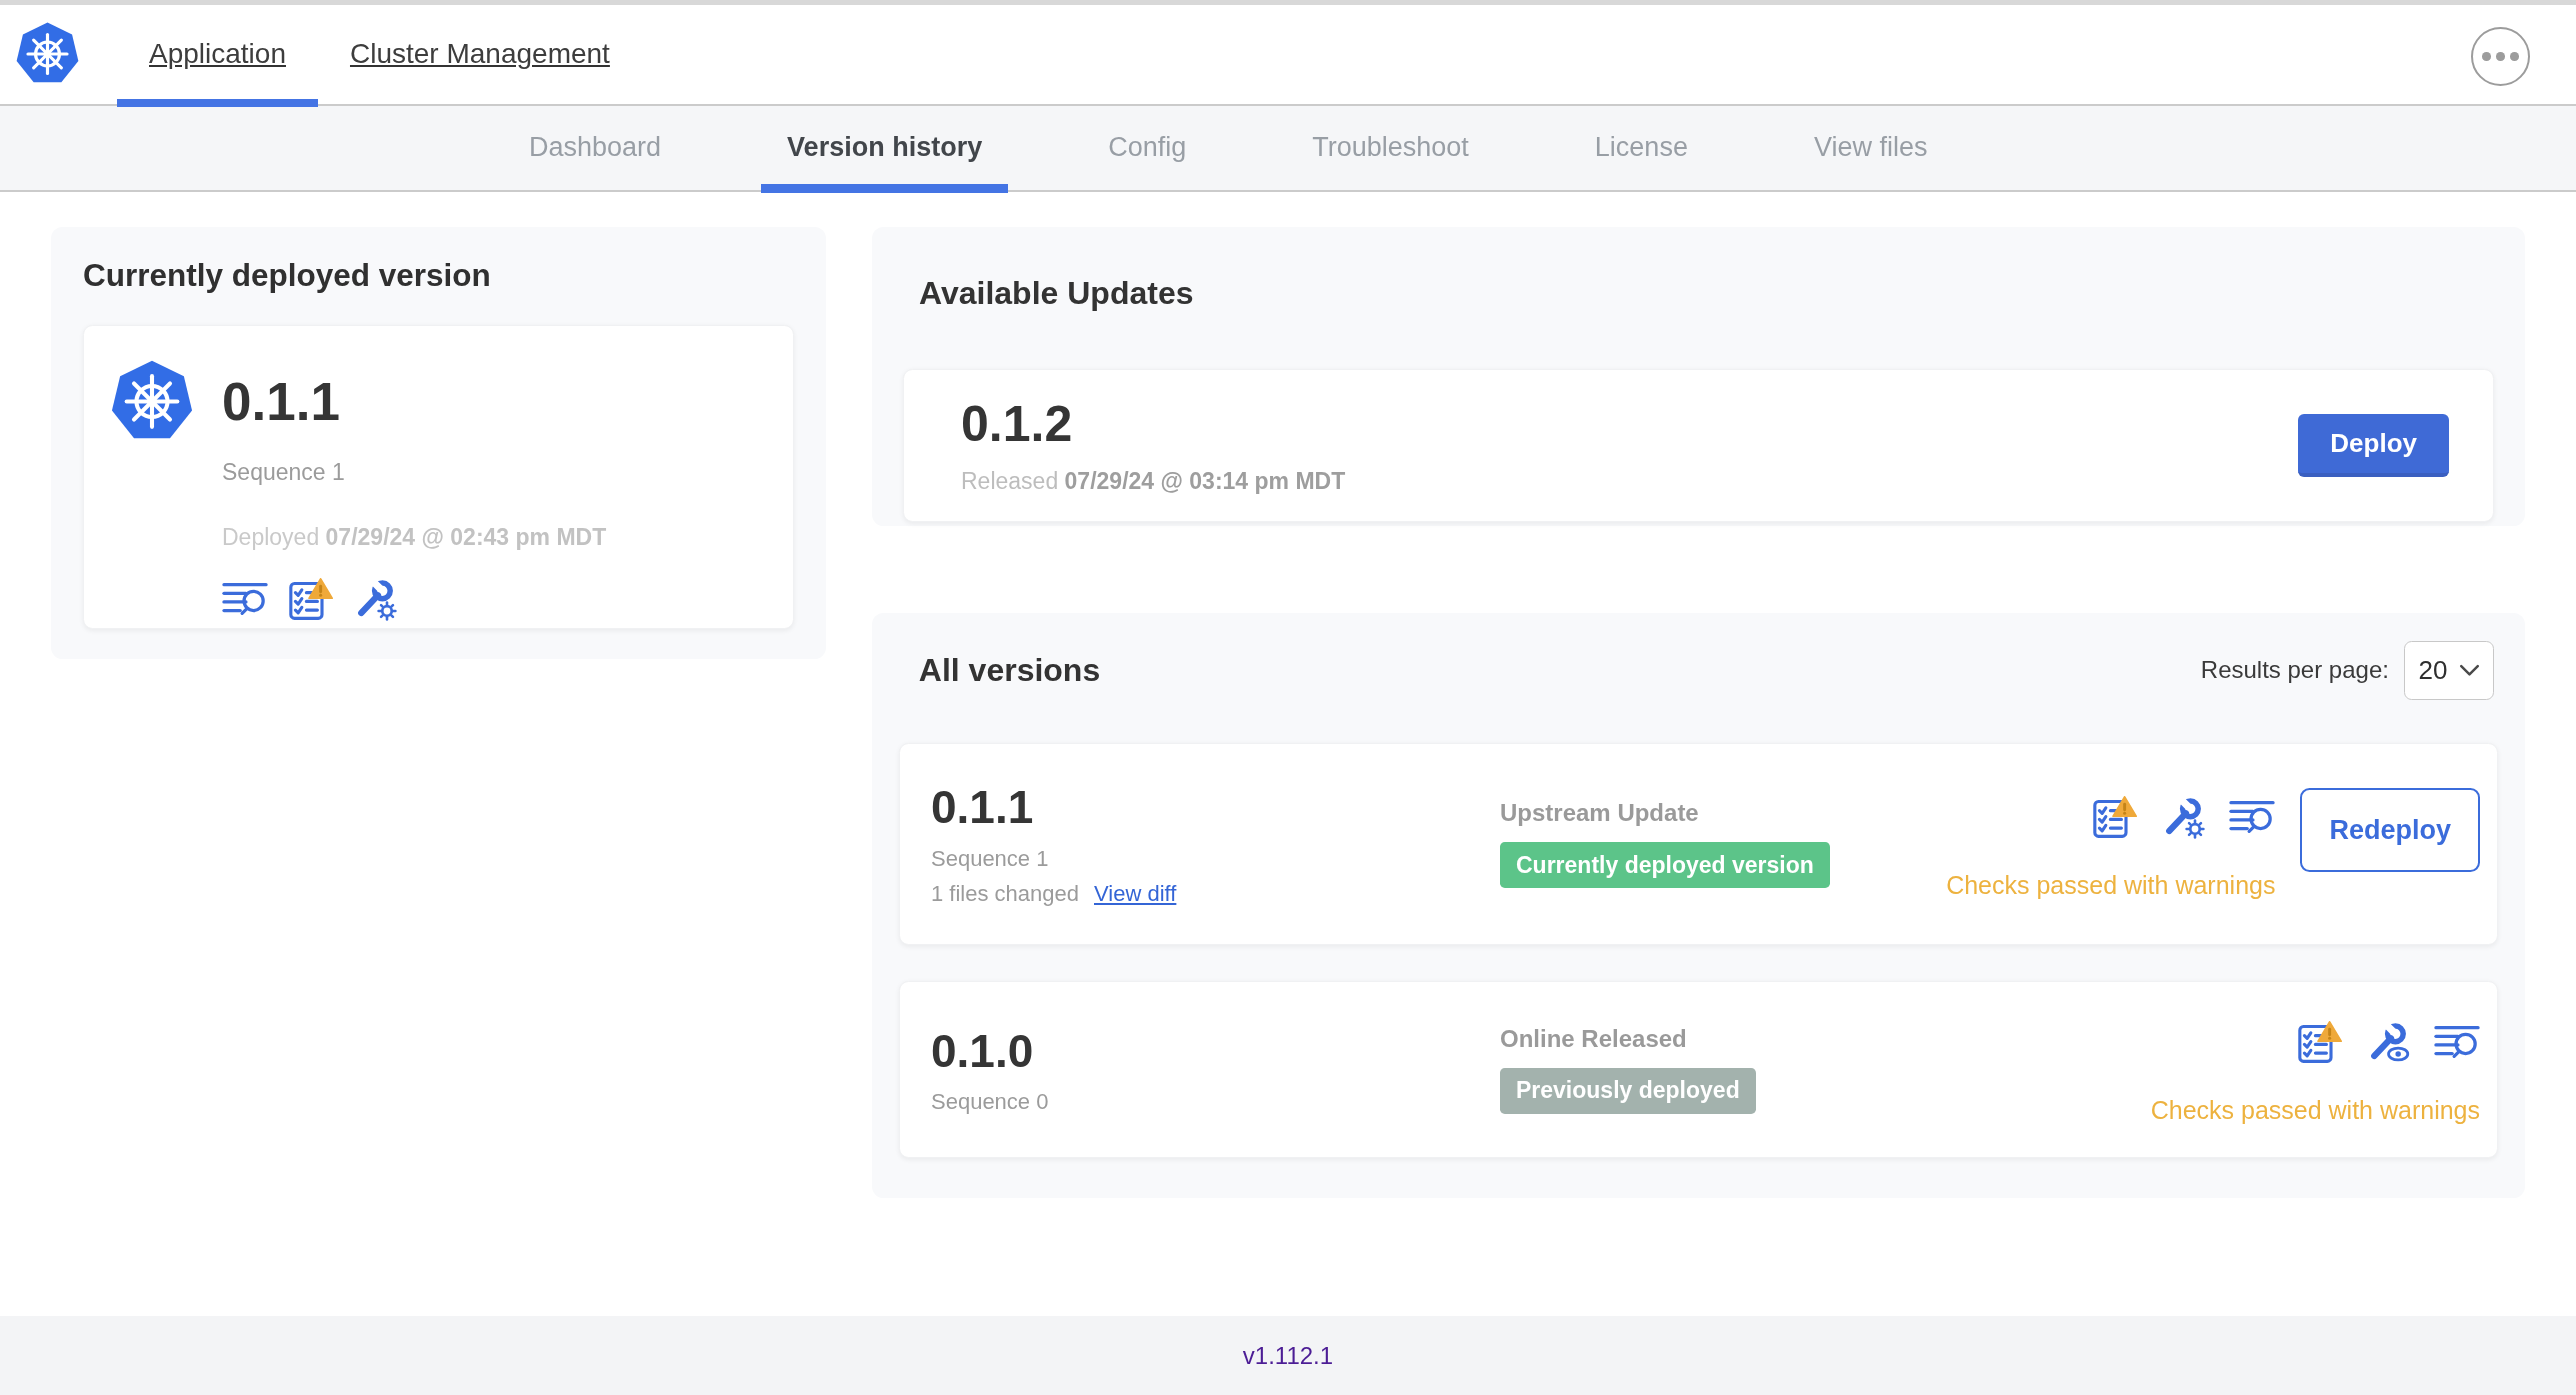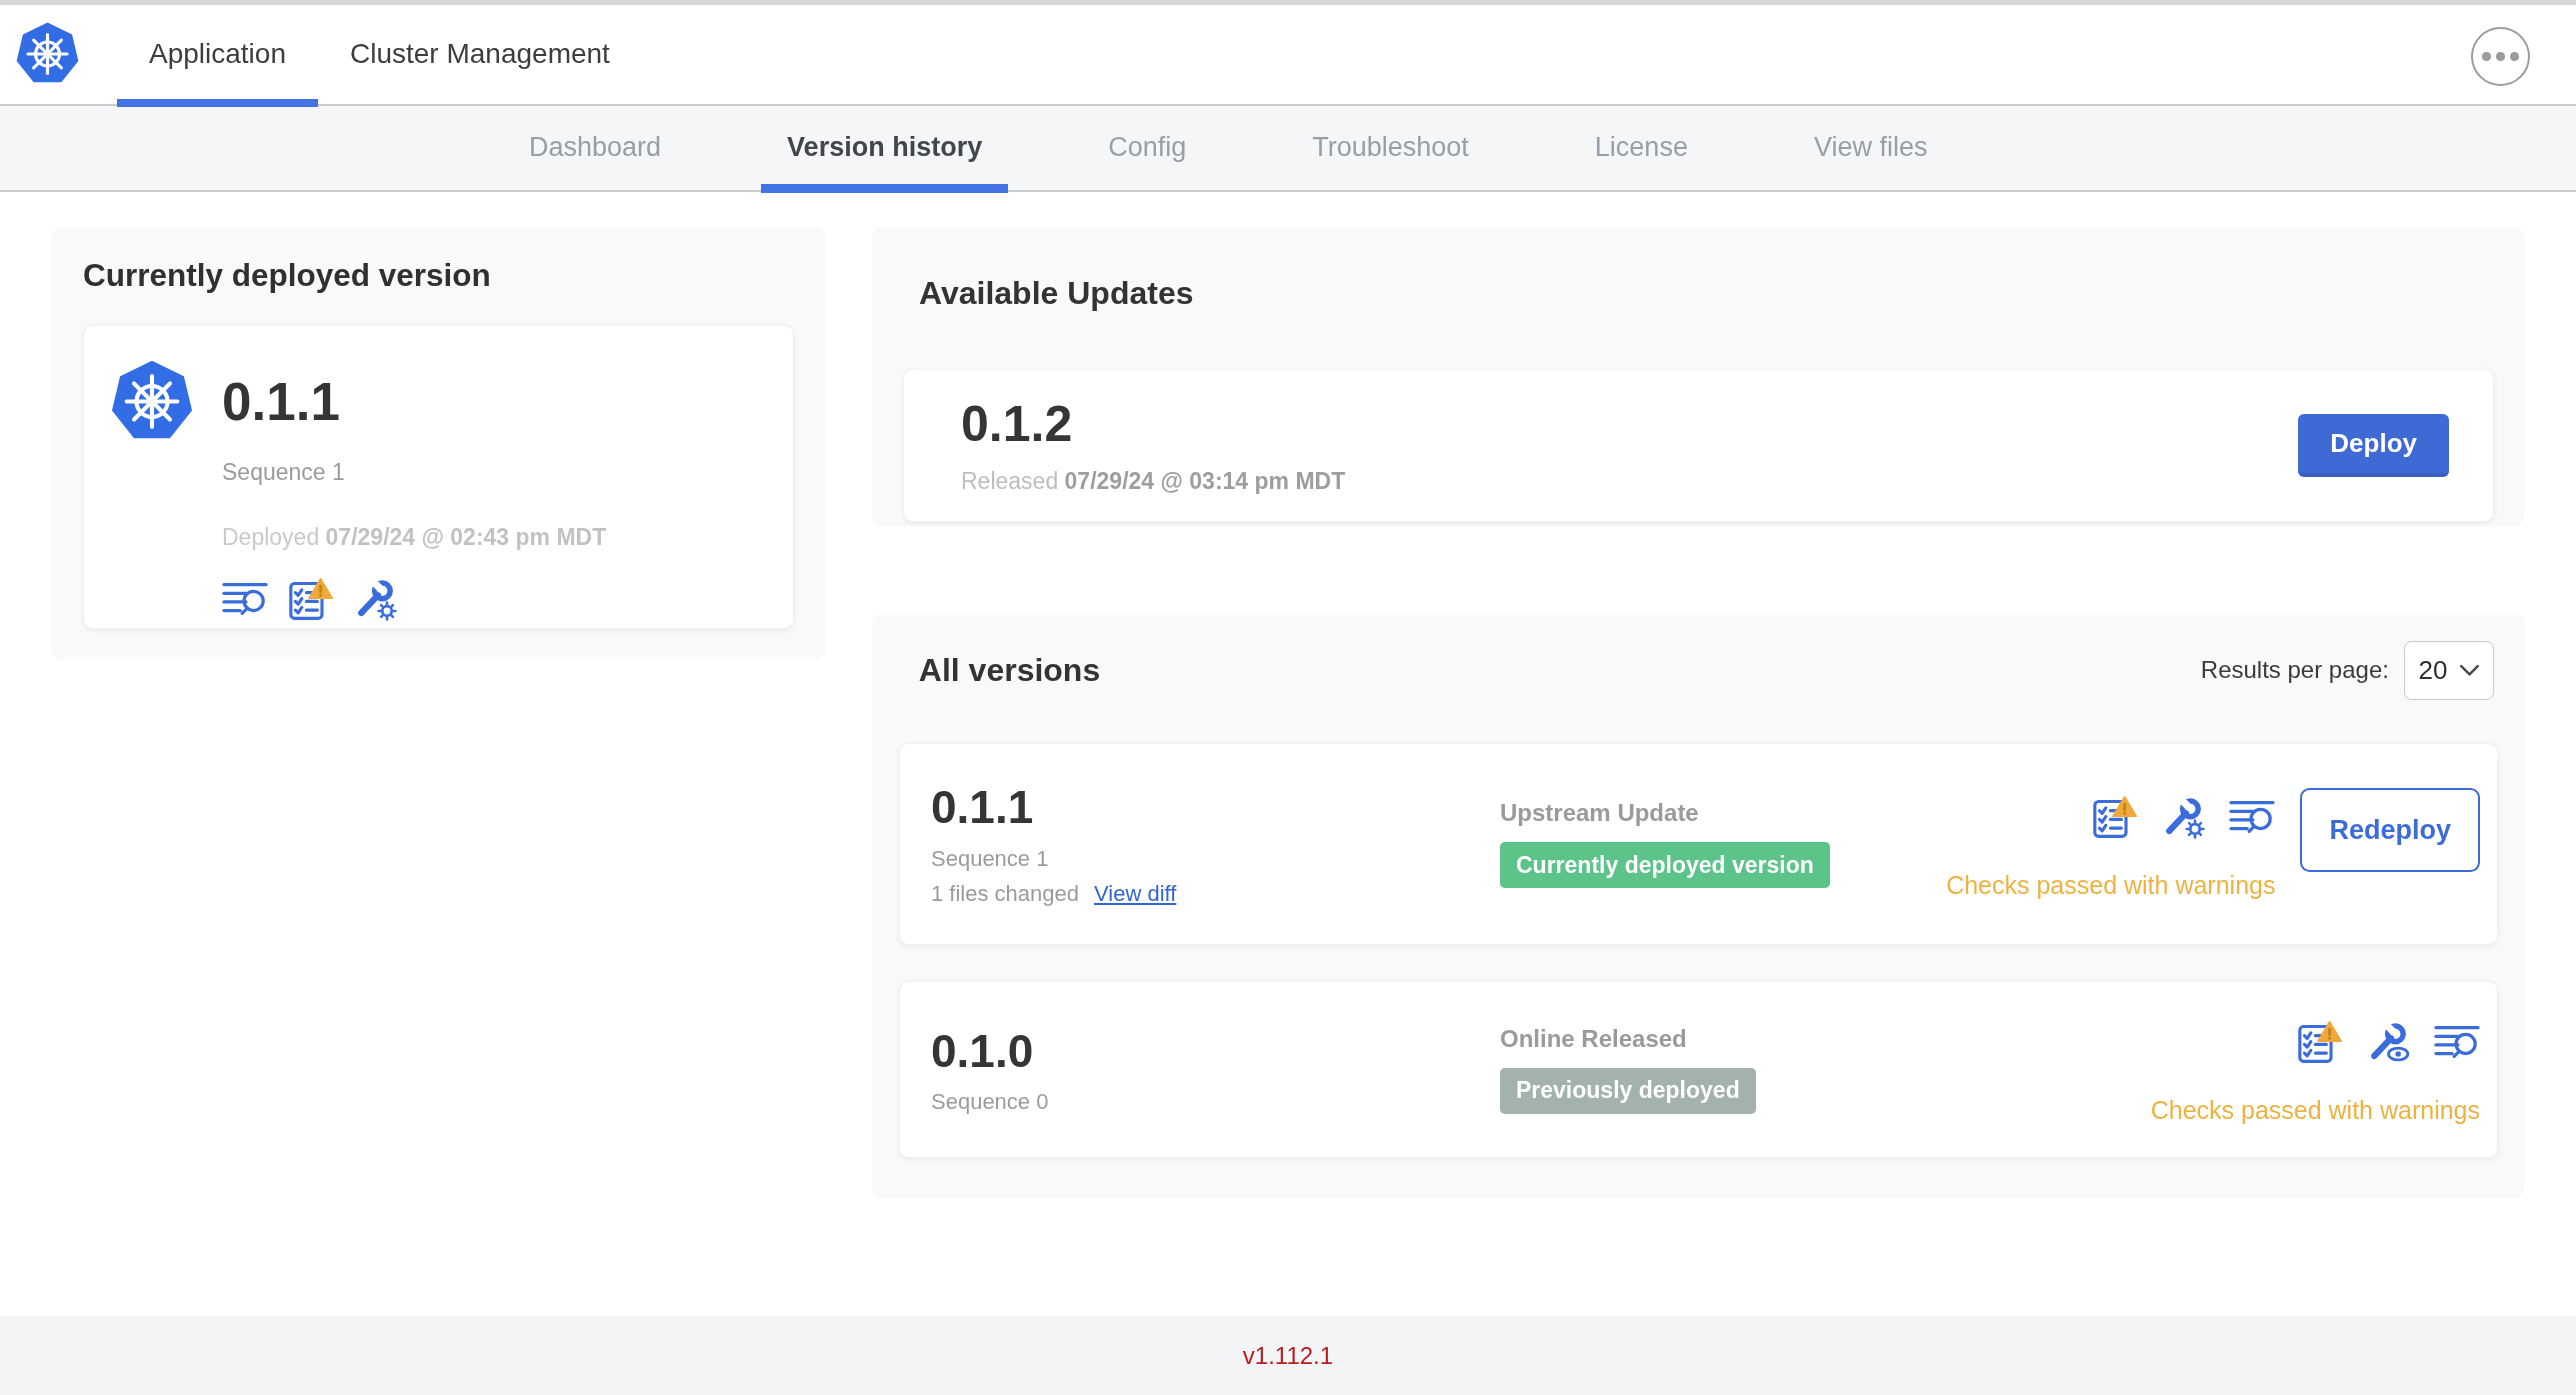--- a/index.html
+++ b/index.html
@@ -8,21 +8,21 @@
     width:2576px; height:1396px; background:#ffffff;
     font-family:"Liberation Sans", sans-serif; color:#333;
     overflow:hidden;
   }
   .screen { width:2576px; height:1396px; display:flex; flex-direction:column; position:relative; }
   .window-top-strip { height:4.8px; background:#d8d8d8; flex:none; }
 
   
   .topbar { height:101px; background:#fff; border-bottom:2.9px solid #cbcbcb; display:flex; align-items:stretch; padding-left:16px; position:relative; flex:none; }
   .logo-wrap { align-self:center; width:63px; height:66px; margin-right:38px; }
-  .top-tabs { display:flex; align-items:stretch; }
+  .top-tabs { display:flex; align-items:stretch;text-decoration:underline; }
   .top-tab { display:flex; align-items:center; padding:0 32px; font-size:28px; color:#3d3d3d; position:relative; cursor:pointer; }
   .top-tab.active::after { content:""; position:absolute; left:0; right:0; bottom:-2.9px; height:7.6px; background:#4474e4; }
   .overflow-btn { position:absolute; right:46px; top:22px; width:59px; height:59px; border-radius:50%; border:2.9px solid #9c9c9c; background:#fff; display:flex; align-items:center; justify-content:center; gap:5.7px; cursor:pointer; padding:0; }
   .overflow-btn .dot { width:8.6px; height:8.6px; border-radius:50%; background:#9c9c9c; }
 
   
   .subnav { height:86px; background:#f5f6f8; border-bottom:2.9px solid #cbcbcb; display:flex; align-items:stretch; padding-left:503px; flex:none; }
   .subnav-tab { display:flex; align-items:center; padding:0 26px; margin-right:74px; font-size:27px; color:#989ea5; position:relative; cursor:pointer; white-space:nowrap; }
   .subnav-tab.active { color:#42464b; font-weight:bold; }
   .subnav-tab.active::after { content:""; position:absolute; left:0; right:0; bottom:-2.9px; height:8.6px; background:#4474e4; }
@@ -73,21 +73,21 @@
   .v-badge { display:inline-block; margin-top:15.3px; padding:9.5px 16px; border-radius:4.8px; color:#fff; font-weight:bold; font-size:23px; }
   .badge-green { background:#5cc489; }
   .badge-gray  { background:#a3b2ad; }
   .v-right { display:flex; align-items:flex-start; }
   .checks-col { display:flex; flex-direction:column; align-items:flex-end; }
   .checks-col .icons-row { gap:23px; margin-top:7.6px; }
   .status-text { margin-top:31px; font-size:25px; color:#edb23f; white-space:nowrap; }
   .btn-outline { margin-left:25px; height:84px; min-width:166px; background:#fff; border:2.9px solid #3b6cdb; border-radius:9.5px; color:#3b6cdb; font-weight:bold; font-size:27px; font-family:inherit; cursor:pointer; padding:0 27px; }
 
   
-  .footer { height:80px; flex:none; background:#f3f4f6; display:flex; align-items:center; justify-content:center; font-size:24px; color:#b91c1c; }
+  .footer { height:80px; flex:none; background:#f3f4f6; display:flex; align-items:center; justify-content:center; font-size:24px; color:#4c1d95; }
 
   svg { display:block; }
 </style>
 </head>
 <body>
 
 <div class="screen">
   <div class="window-top-strip"></div>
 
   <header class="topbar">

